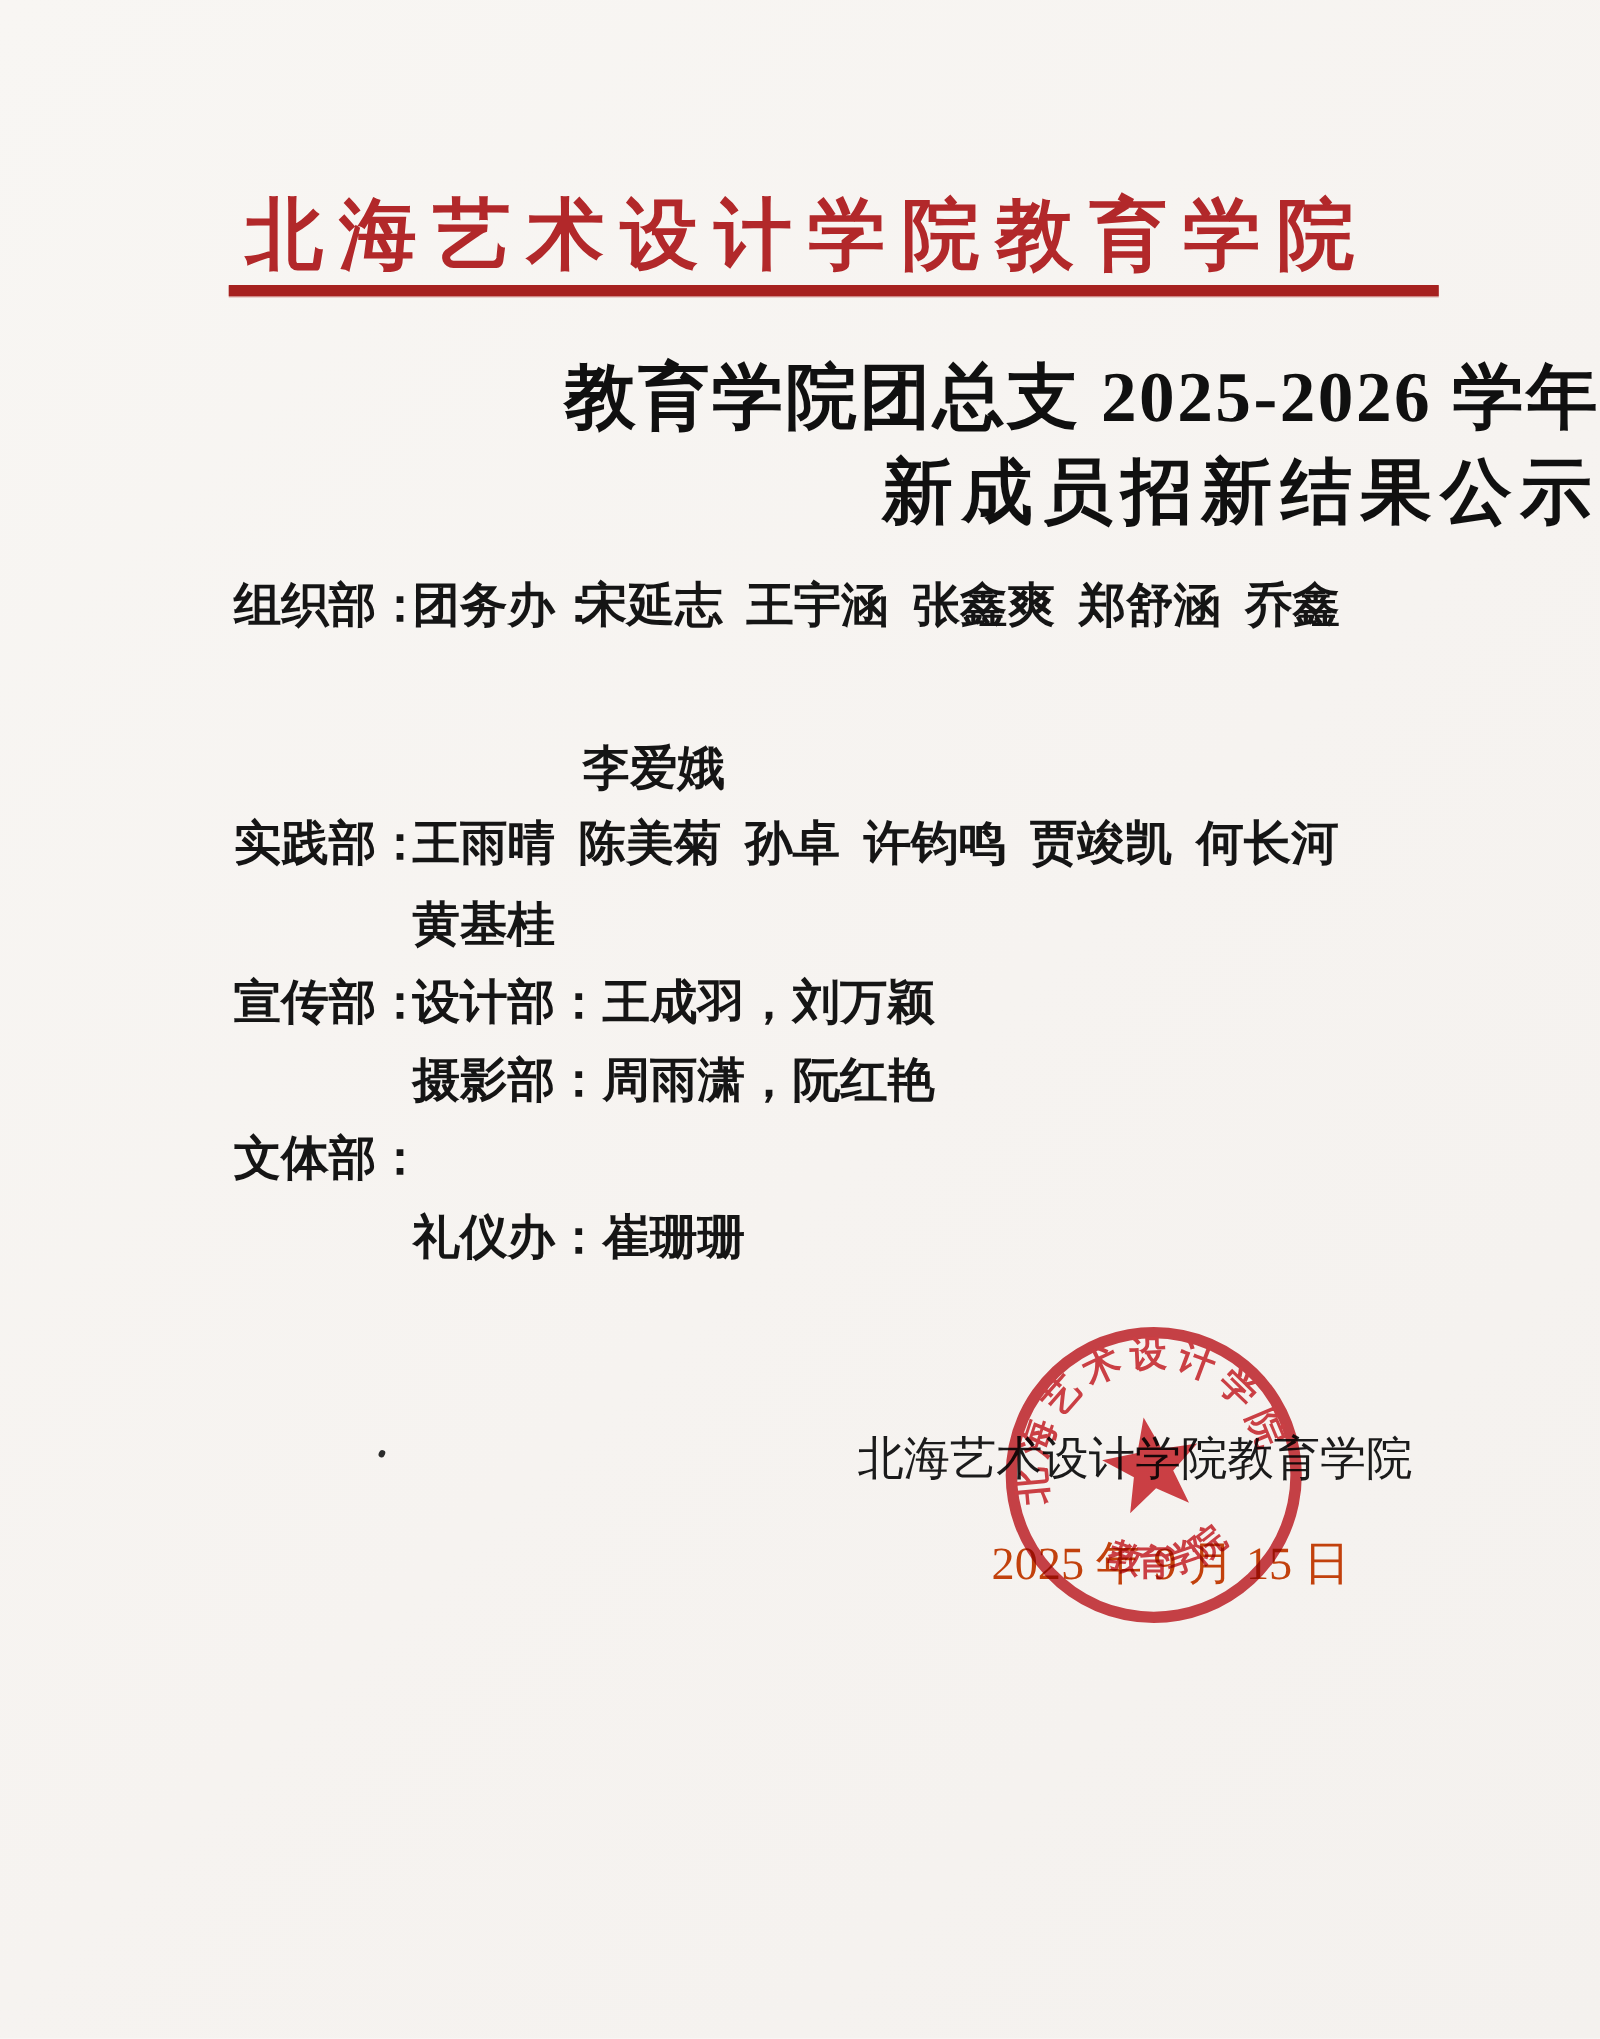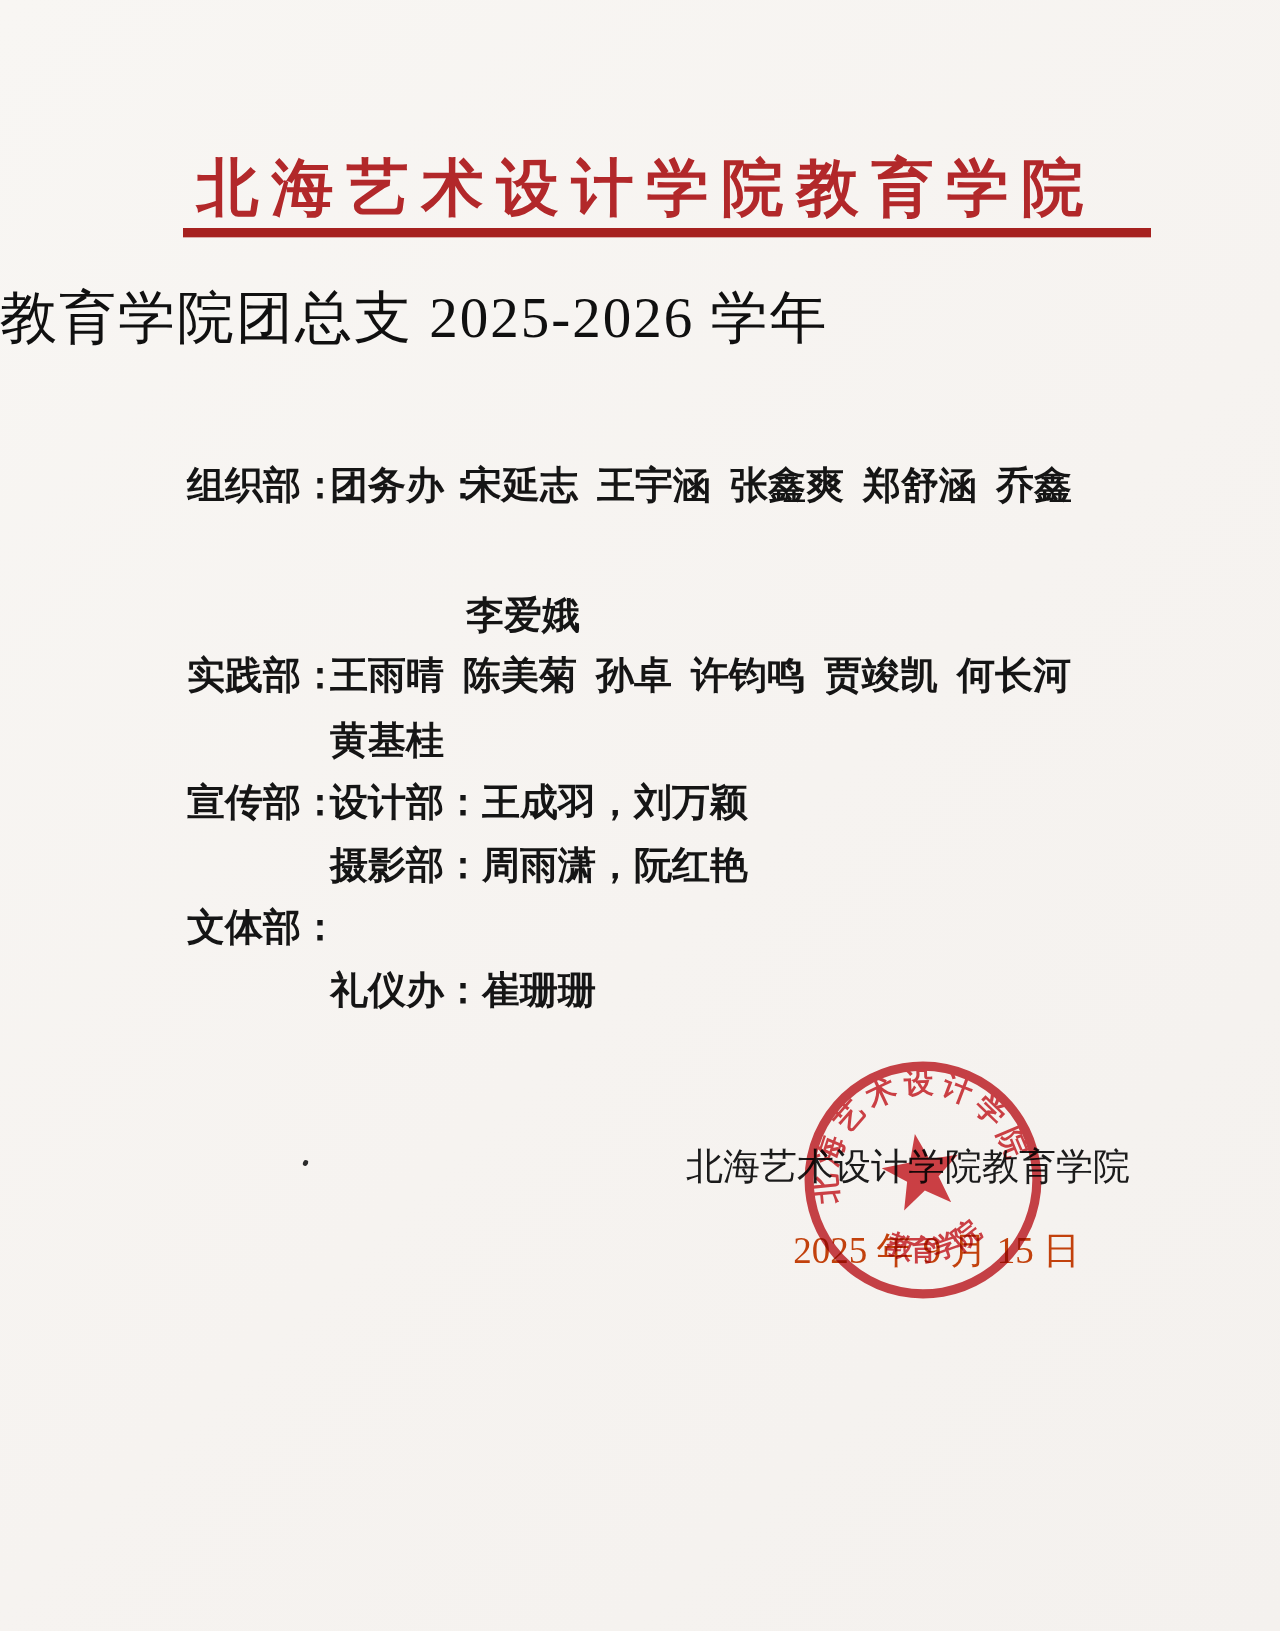--- a/index.html
+++ b/index.html
@@ -22,21 +22,21 @@
   }
   .rule {
     position: absolute; left: 183px; top: 228px;
     width: 968px; height: 9px;
     background: #a6211f;
     box-shadow: 0 1px 0 rgba(166,33,31,.35);
   }
 
   .title {
     position: absolute; left: 0; width: 100%;
-    text-align: left; font-weight: 400; color: #101010;
+    text-align: right; font-weight: 700; color: #101010;
     white-space: nowrap;
   }
   .t1 { top: 280px; font-size: 57px; letter-spacing: 2px; }
   .t2 { top: 356px; font-size: 57px; letter-spacing: 0.12em; text-indent: 0.12em; }
 
   .brow { position: absolute; left: 0; width: 100%; height: 44px; text-align: center; }
   .seg {
     position: absolute; top: 0;
     font-size: 38px; font-weight: 700; line-height: 40px;
     white-space: pre; color: #151515;
@@ -75,20 +75,21 @@
 </style>
 </head>
 <body>
 
 <div class="page">
 
   <div class="header">北海艺术设计学院教育学院</div>
   <div class="rule"></div>
 
   <div class="title t1">教育学院团总支 2025-2026 学年</div>
+  <div class="title t2">新成员招新结果公示</div>
 
   <div class="brow" style="top:465px">
     <span class="seg" style="left:187px">组织部：</span>
     <span class="seg" style="left:330px">团务办：</span>
     <span class="seg" style="left:464px">宋延志  王宇涵  张鑫爽  郑舒涵  乔鑫</span>
   </div>
 
 
   <div class="brow" style="top:595px">
     <span class="seg" style="left:466px">李爱娥</span>

